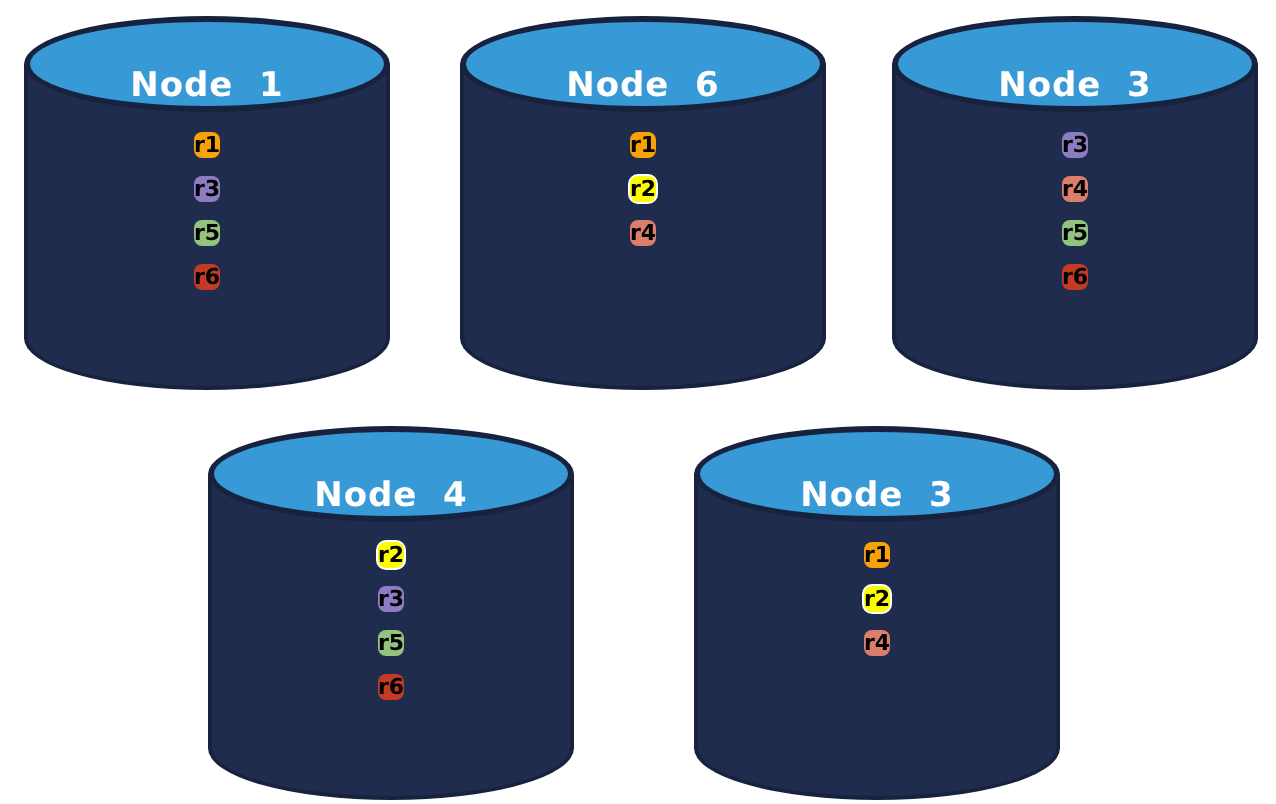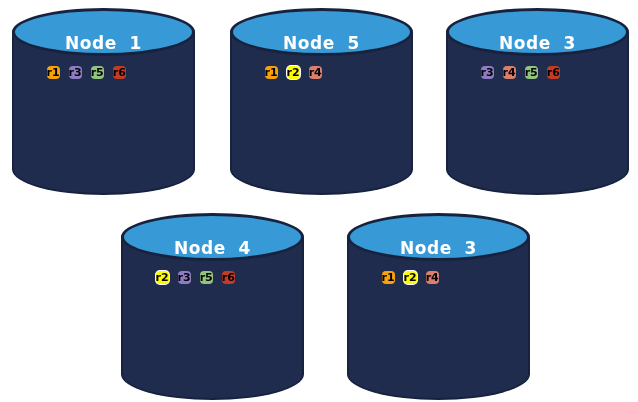--- a/index.html
+++ b/index.html
@@ -24,21 +24,21 @@
     background: var(--background);
   }
   .node {
     position: absolute;
     width: 183px;
     height: 187px;
   }
   .pos-n1 { left: 12px;  top: 8px; }
   .pos-n2 { left: 230px; top: 8px; }
   .pos-n3 { left: 446px; top: 8px; padding-left: 44px; }
-  .pos-n4 { left: 121px; top: 213px; }
+  .pos-n4 { left: 104px; top: 213px; }
   .pos-n5 { left: 347px; top: 213px; }
 
   .cyl-body {
     position: absolute;
     left: 0; right: 0;
     top: 24px; bottom: 0;
     background: var(--cylinder-body);
     border: 2px solid var(--cylinder-outline);
     border-top: none;
     border-radius: 0 0 92px 92px / 0 0 26px 26px;
@@ -63,20 +63,21 @@
     white-space: pre;
     text-align: center;
   }
   .bars {
     position: absolute;
     top: 58px;
     left: 50%;
     transform: translateX(-50%);
     width: 114px;
     display: flex;
+    flex-direction: column;
     gap: 9px;
     z-index: 3;
     align-items: center;
   }
   .bar {
     height: 13px;
     line-height: 13px;
     border-radius: 4px;
     color: var(--bar-label);
     font-size: 11px;
@@ -101,21 +102,21 @@
         <div class="bar" data-name="replica-bar-r1" style="background: rgb(249, 161, 9);">r1</div>
         <div class="bar" data-name="replica-bar-r3" style="background: rgb(142, 124, 195);">r3</div>
         <div class="bar" data-name="replica-bar-r5" style="background: rgb(147, 196, 125);">r5</div>
         <div class="bar" data-name="replica-bar-r6" style="background: rgb(196, 59, 36);">r6</div>
       </div>
   </div>
 
   <div class="node pos-n2" data-name="node-2-cylinder">
     <div class="cyl-body" data-name="cylinder-body"></div>
     <div class="cyl-top" data-name="cylinder-top">
-      <span class="node-title" data-name="node-title">Node  5</span>
+      <span class="node-title" data-name="node-title">Node  6</span>
     </div>
     <div class="bars" data-name="replica-list">
         <div class="bar" data-name="replica-bar-r1" style="background: rgb(249, 161, 9);">r1</div>
         <div class="bar" data-name="replica-bar-r2" style="background: rgb(252, 252, 0);">r2</div>
         <div class="bar" data-name="replica-bar-r4" style="background: rgb(219, 126, 108);">r4</div>
       </div>
   </div>
 
   <div class="node pos-n3" data-name="node-3-cylinder">
     <div class="cyl-body" data-name="cylinder-body"></div>

